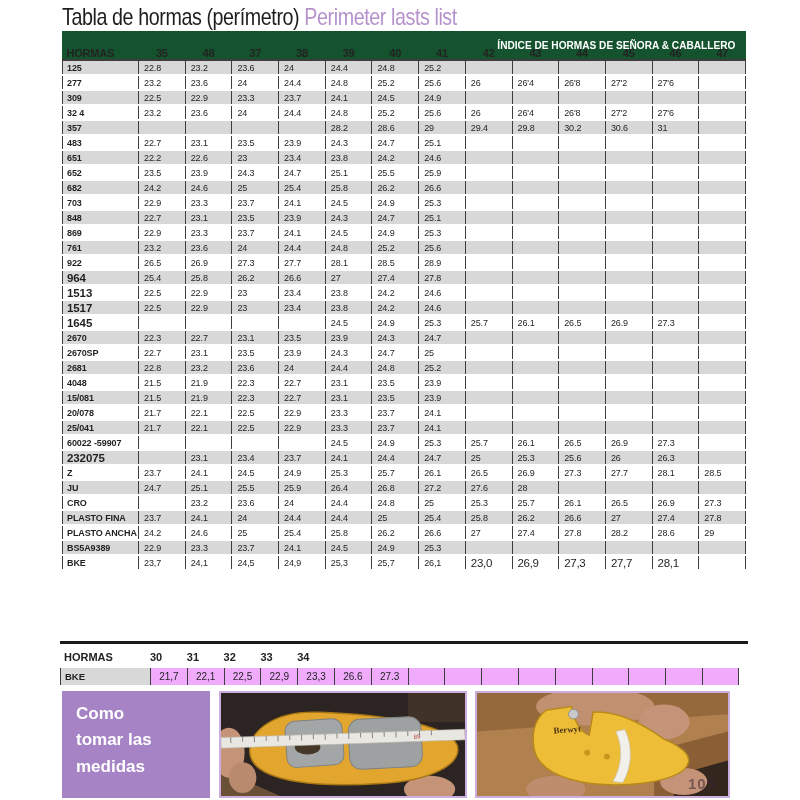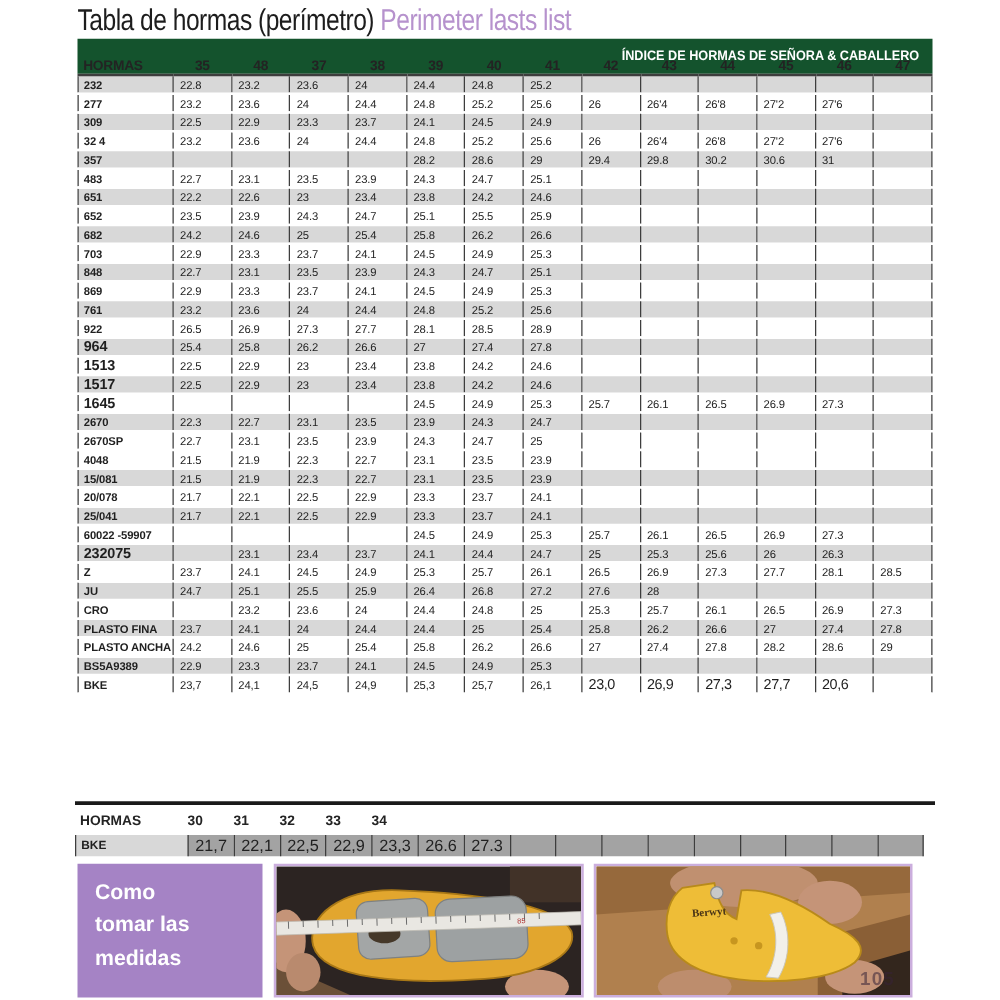--- a/index.html
+++ b/index.html
@@ -35,22 +35,22 @@
   table.main td.lg { font-size:11.5px; letter-spacing:-0.3px; }
   .heavy-rule { position:absolute; top:641px; left:60px; width:688px; height:3px; background:#1a1a1a; }
   
   .small-table { position:absolute; top:650px; left:60px; width:688px; }
   .sm-head { display:flex; height:14px; align-items:center; }
   .sm-head .sm-lbl { width:90px; font-size:11px; font-weight:bold; color:#232323; padding-left:4px; }
   .sm-head .sm-h { width:36.8px; font-size:11px; font-weight:bold; color:#232323; text-align:left; }
   .sm-row { display:flex; height:17px; margin-top:4px; }
   .sm-row .sm-cell-lbl { width:90px; background:#d8d8d8; border-left:1px solid #3d3d3d;
     font-size:9.5px; font-weight:bold; color:#1f1f1f; display:flex; align-items:center; padding-left:4px; }
-  .sm-row .sm-cell { width:36.8px; background:#a3a3a3; border-left:1px solid #3d3d3d;
-    font-size:13px; color:#1f1f1f; display:flex; align-items:center; justify-content:center; }
+  .sm-row .sm-cell { width:36.8px; background:#f0abfc; border-left:1px solid #3d3d3d;
+    font-size:10px; color:#1f1f1f; display:flex; align-items:center; justify-content:center; }
   .sm-row .sm-cell:last-child { border-right:1px solid #3d3d3d; }
   
   .footer { position:absolute; top:691px; left:62px; width:684px; height:107px; display:flex; }
   .caption-box { width:148px; height:107px; background:#a583c5; color:#ffffff;
     padding:10px 0 0 14px; }
   .caption-box .cap { width:96px; font-size:17px; font-weight:bold; line-height:1.55; }
   .photo { border:2px solid #cbaedd; height:107px; position:relative; overflow:hidden; }
   .photo1 { width:248px; margin-left:9px; }
   .photo2 { width:255px; margin-left:8px; }
   .photo svg { display:block; width:100%; height:100%; }
@@ -85,21 +85,21 @@
           <th>42</th>
           <th>43</th>
           <th>44</th>
           <th>45</th>
           <th>46</th>
           <th>47</th>
         </tr>
     </thead>
     <tbody>
         <tr class="gray">
-          <td class="lbl">232</td>
+          <td class="lbl">125</td>
           <td>22.8</td>
           <td>23.2</td>
           <td>23.6</td>
           <td>24</td>
           <td>24.4</td>
           <td>24.8</td>
           <td>25.2</td>
           <td></td>
           <td></td>
           <td></td>
@@ -397,20 +397,36 @@
         </tr>
         <tr>
           <td class="lbl">2670SP</td>
           <td>22.7</td>
           <td>23.1</td>
           <td>23.5</td>
           <td>23.9</td>
           <td>24.3</td>
           <td>24.7</td>
           <td>25</td>
+          <td></td>
+          <td></td>
+          <td></td>
+          <td></td>
+          <td></td>
+          <td></td>
+        </tr>
+        <tr class="gray">
+          <td class="lbl">2681</td>
+          <td>22.8</td>
+          <td>23.2</td>
+          <td>23.6</td>
+          <td>24</td>
+          <td>24.4</td>
+          <td>24.8</td>
+          <td>25.2</td>
           <td></td>
           <td></td>
           <td></td>
           <td></td>
           <td></td>
           <td></td>
         </tr>
         <tr>
           <td class="lbl">4048</td>
           <td>21.5</td>
@@ -609,21 +625,21 @@
           <td>24,1</td>
           <td>24,5</td>
           <td>24,9</td>
           <td>25,3</td>
           <td>25,7</td>
           <td>26,1</td>
           <td class="lg">23,0</td>
           <td class="lg">26,9</td>
           <td class="lg">27,3</td>
           <td class="lg">27,7</td>
-          <td class="lg">20,6</td>
+          <td class="lg">28,1</td>
           <td></td>
         </tr>
       </tbody>
   </table>
 
   <div class="heavy-rule"></div>
 
   <div class="small-table">
     <div class="sm-head">
       <div class="sm-lbl">HORMAS</div>

